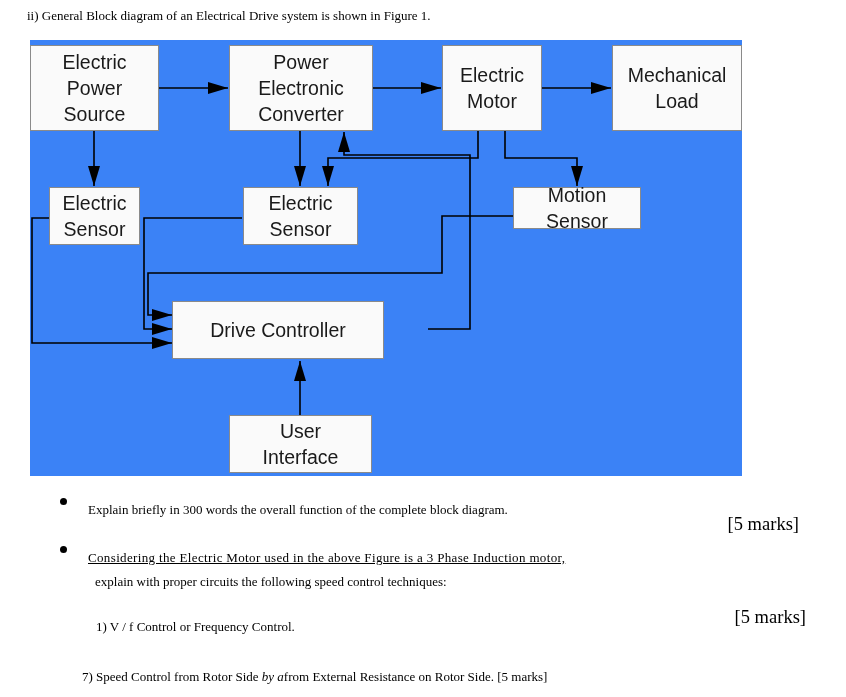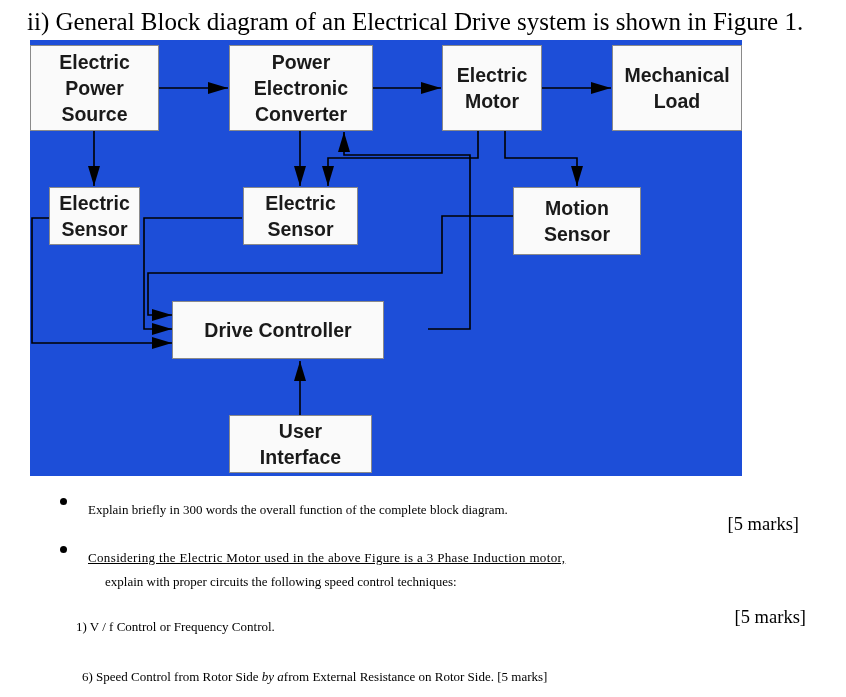--- a/index.html
+++ b/index.html
@@ -1,18 +1,18 @@
 <!DOCTYPE html>
 <html><head>
 <meta charset="utf-8">
 <style>
   html, body { margin: 0; padding: 0; background: #ffffff; }
   body { width: 846px; height: 697px; position: relative; overflow: hidden; font-family: "Liberation Serif", serif; color: #000; }
-  .heading { position: absolute; left: 27px; top: 8px; font-size: 25px; white-space: nowrap; }
-  .diagram { position: absolute; left: 30px; top: 40px; width: 712px; height: 436px; background: #1d4ed8; font-weight: bold; }
+  .heading { position: absolute; left: 27px; top: 8px; font-size: 13px; white-space: nowrap; }
+  .diagram { position: absolute; left: 30px; top: 40px; width: 712px; height: 436px; background: #3b82f6; }
   .diagram svg { position: absolute; left: 0; top: 0; }
   .block { position: absolute; background: #fafafa; border: 1px solid #8a8a8a; box-sizing: border-box; display: flex; align-items: center; justify-content: center; text-align: center; font-family: "Liberation Sans", sans-serif; font-size: 19.5px; line-height: 26px; color: #1a1a1a; white-space: pre-line; }
   .q { position: absolute; font-size: 13px; white-space: nowrap; margin-top: 12px; }
   .bullet { position: absolute; width: 7px; height: 7px; border-radius: 50%; background: #000; }
   .marks { position: absolute; font-size: 18.5px; white-space: nowrap; }
 </style>
 </head>
 <body>
 
 <div class="heading">ii) General Block diagram of an Electrical Drive system is shown in Figure 1.</div>
@@ -62,33 +62,33 @@
 Electronic
 Converter</div>
   <div class="block" style="left:412px;top:5px;width:100px;height:86px;">Electric
 Motor</div>
   <div class="block" style="left:582px;top:5px;width:130px;height:86px;">Mechanical
 Load</div>
   <div class="block" style="left:19px;top:147px;width:91px;height:58px;">Electric
 Sensor</div>
   <div class="block" style="left:213px;top:147px;width:115px;height:58px;">Electric
 Sensor</div>
-  <div class="block" style="left:483px;top:147px;width:128px;height:68px;">Motion
+  <div class="block" style="left:483px;top:147px;width:128px;height:42px;">Motion
 Sensor</div>
   <div class="block" style="left:142px;top:261px;width:212px;height:58px;">Drive Controller</div>
   <div class="block" style="left:199px;top:375px;width:143px;height:58px;">User
 Interface</div>
 </div>
 
 <span class="bullet" style="left:60px;top:498px;"></span>
 <div class="q" style="left:88px;top:490px;">Explain briefly in 300 words the overall function of the complete block diagram.</div>
 <div class="marks" style="right:47px;top:514px;">[5 marks]</div>
 
 <span class="bullet" style="left:60px;top:546px;"></span>
 <div class="q" style="left:88px;top:538px;letter-spacing:0.35px;text-decoration:underline;">Considering the Electric Motor used in the above Figure is a 3 Phase Induction motor,</div>
-<div class="q" style="left:105px;top:562px;">explain with proper circuits the following speed control techniques:</div>
+<div class="q" style="left:95px;top:562px;">explain with proper circuits the following speed control techniques:</div>
 
-<div class="q" style="left:76px;top:607px;">1) V / f Control or Frequency Control.</div>
+<div class="q" style="left:96px;top:607px;">1) V / f Control or Frequency Control.</div>
 <div class="marks" style="right:40px;top:607px;">[5 marks]</div>
 
 <div class="q" style="left:82px;top:657px;">
-  <span>6) Speed Control from Rotor Side </span><i>by a</i><span>from External Resistance on Rotor Side. </span><span>[5 marks]</span>
+  <span>7) Speed Control from Rotor Side </span><i>by a</i><span>from External Resistance on Rotor Side. </span><span>[5 marks]</span>
 </div>
 
 </body></html>

